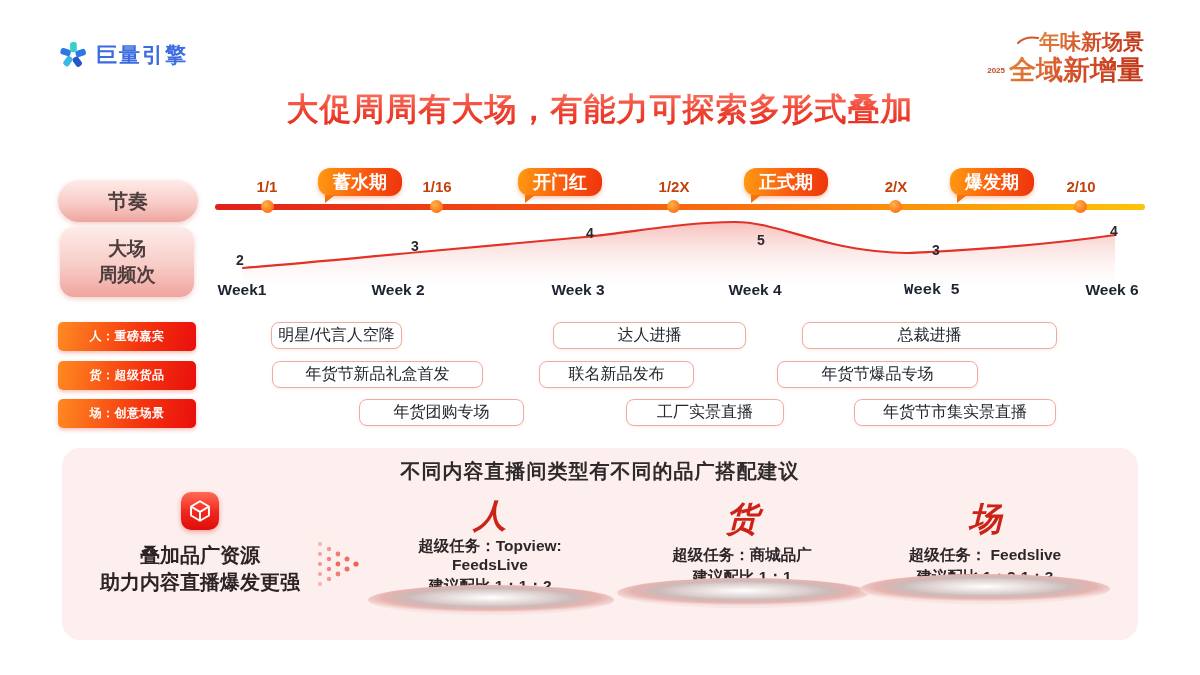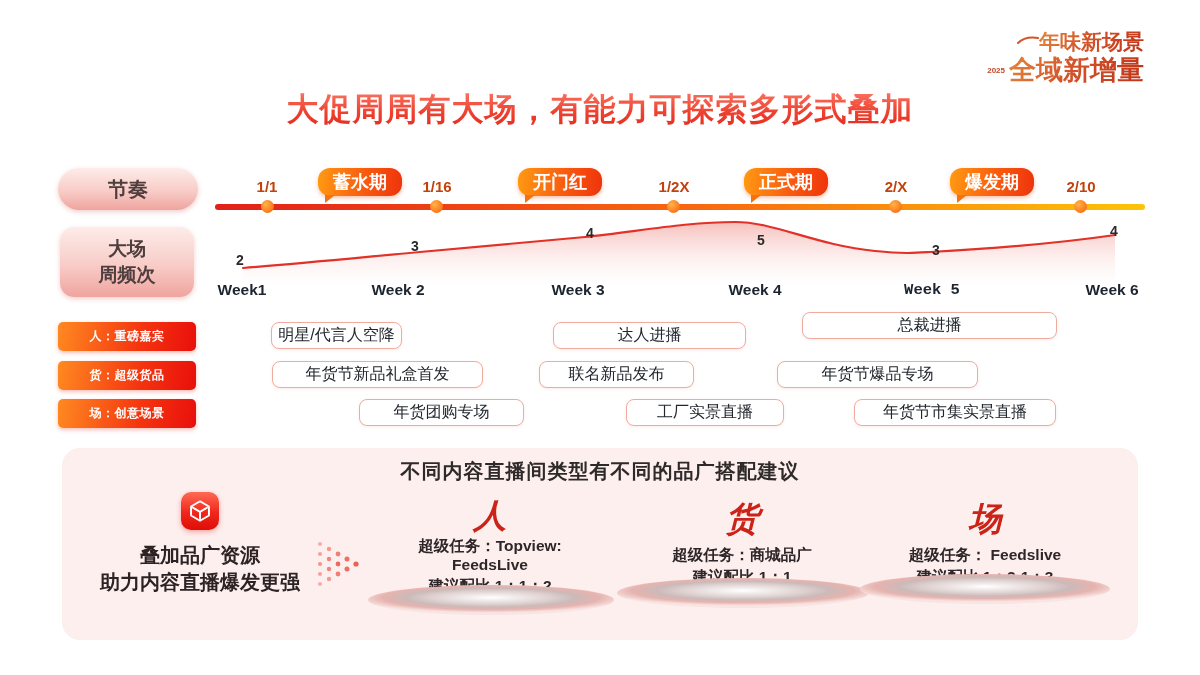--- a/index.html
+++ b/index.html
@@ -52,31 +52,51 @@
   .glyph { transform:translateX(-50%); font-family:"DejaVu Serif",serif; font-size:33px; font-weight:bold; color:#cb2317; font-style:italic; }
   .colline { transform:translateX(-50%); white-space:nowrap; font-size:15.5px; font-weight:bold; color:#2e2628; }
   .podium { height:30px; border-radius:50%;
             background:radial-gradient(ellipse 55% 50% at 50% 42%, #ffffff 0%, #ddd0cf 45%, #cbbab9 62%, #e6b3af 80%, #f8e4e2 100%); }
 </style>
 </head>
 <body>
 
 <div class="slide">
 
+  <div class="abs logo">
+    <svg width="30" height="30" viewBox="0 0 32 32">
+      <g transform="rotate(0 16 16)">
+          <rect x="13" y="2" width="7" height="11" rx="2.5" fill="#35d1c9"></rect>
+        </g>
+      <g transform="rotate(72 16 16)">
+          <rect x="13" y="2" width="7" height="11" rx="2.5" fill="#2e77e6"></rect>
+        </g>
+      <g transform="rotate(144 16 16)">
+          <rect x="13" y="2" width="7" height="11" rx="2.5" fill="#2456c8"></rect>
+        </g>
+      <g transform="rotate(216 16 16)">
+          <rect x="13" y="2" width="7" height="11" rx="2.5" fill="#38b9e8"></rect>
+        </g>
+      <g transform="rotate(288 16 16)">
+          <rect x="13" y="2" width="7" height="11" rx="2.5" fill="#2e77e6"></rect>
+        </g>
+    </svg>
+    <span class="logo-text">巨量引擎</span>
+  </div>
 
   <div class="abs brand">
     <div class="brand-l1"><svg width="22" height="10" viewBox="0 0 22 10" style="vertical-align:4px">
           <path d="M1 8 Q 8 1 21 3" stroke="#d4542a" stroke-width="2" fill="none" stroke-linecap="round"></path>
         </svg><span class="brand-grad">年味新场景</span></div>
     <div class="brand-l2"><span class="brand-small">2025</span><span class="brand-grad">全域新增量</span></div>
   </div>
 
   <div class="abs title">大促周周有大场，有能力可探索多形式叠加</div>
 
-  <div class="abs pill-pink" style="left:58px; top:168px; width:140px; height:42px; border-radius:21px; font-size:20px;">
+  <div class="abs pill-pink" style="left:58px; top:180px; width:140px; height:42px; border-radius:21px; font-size:20px;">
     <span>节奏</span>
   </div>
   <div class="abs tl-line"></div>
 
   <div class="abs dot" style="left:261px;"></div>
   <div class="abs dot" style="left:430px;"></div>
   <div class="abs dot" style="left:667px;"></div>
   <div class="abs dot" style="left:889px;"></div>
   <div class="abs dot" style="left:1074px;"></div>
 
@@ -120,21 +140,21 @@
   <span class="abs weeklbl" style="left:755px;">Week 4</span>
   <span class="abs weeklbl" style="left:932px;font-family:Liberation Mono, monospace;">Week 5</span>
   <span class="abs weeklbl" style="left:1112px;">Week 6</span>
 
   <div class="abs pill-red" style="top:322px;">人：重磅嘉宾</div>
   <div class="abs pill-red" style="top:361px;">货：超级货品</div>
   <div class="abs pill-red" style="top:399px;">场：创意场景</div>
 
   <div class="abs box" style="left:271px; top:322px; width:131px;">明星/代言人空降</div>
   <div class="abs box" style="left:553px; top:322px; width:193px;">达人进播</div>
-  <div class="abs box" style="left:802px; top:312px; width:255px;">总裁进播</div>
+  <div class="abs box" style="left:802px; top:322px; width:255px;">总裁进播</div>
 
   <div class="abs box" style="left:272px; top:361px; width:211px;">年货节新品礼盒首发</div>
   <div class="abs box" style="left:539px; top:361px; width:155px;">联名新品发布</div>
   <div class="abs box" style="left:777px; top:361px; width:201px;">年货节爆品专场</div>
 
   <div class="abs box" style="left:359px; top:399px; width:165px;">年货团购专场</div>
   <div class="abs box" style="left:626px; top:399px; width:158px;">工厂实景直播</div>
   <div class="abs box" style="left:854px; top:399px; width:202px;">年货节市集实景直播</div>
 
   <div class="abs panel"></div>

